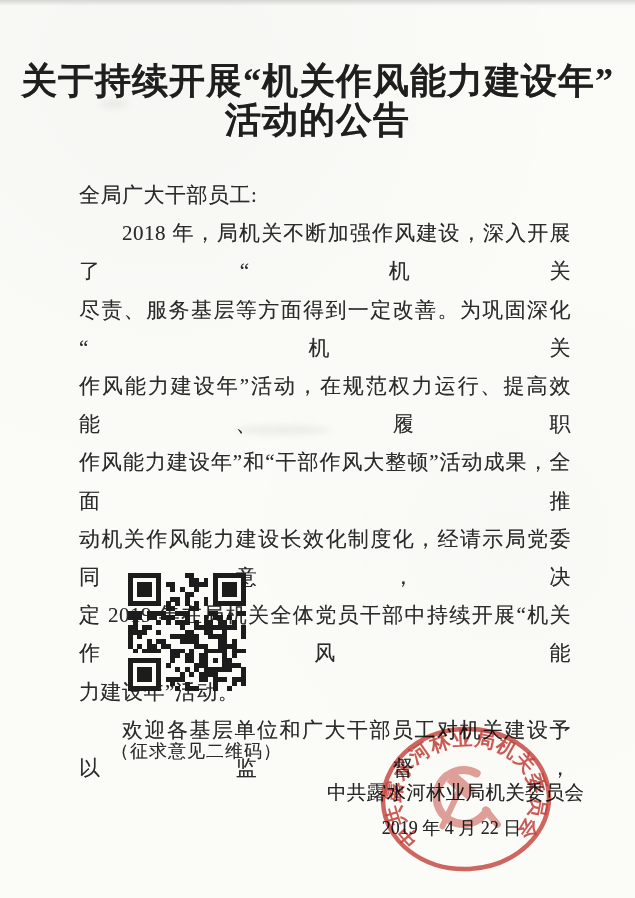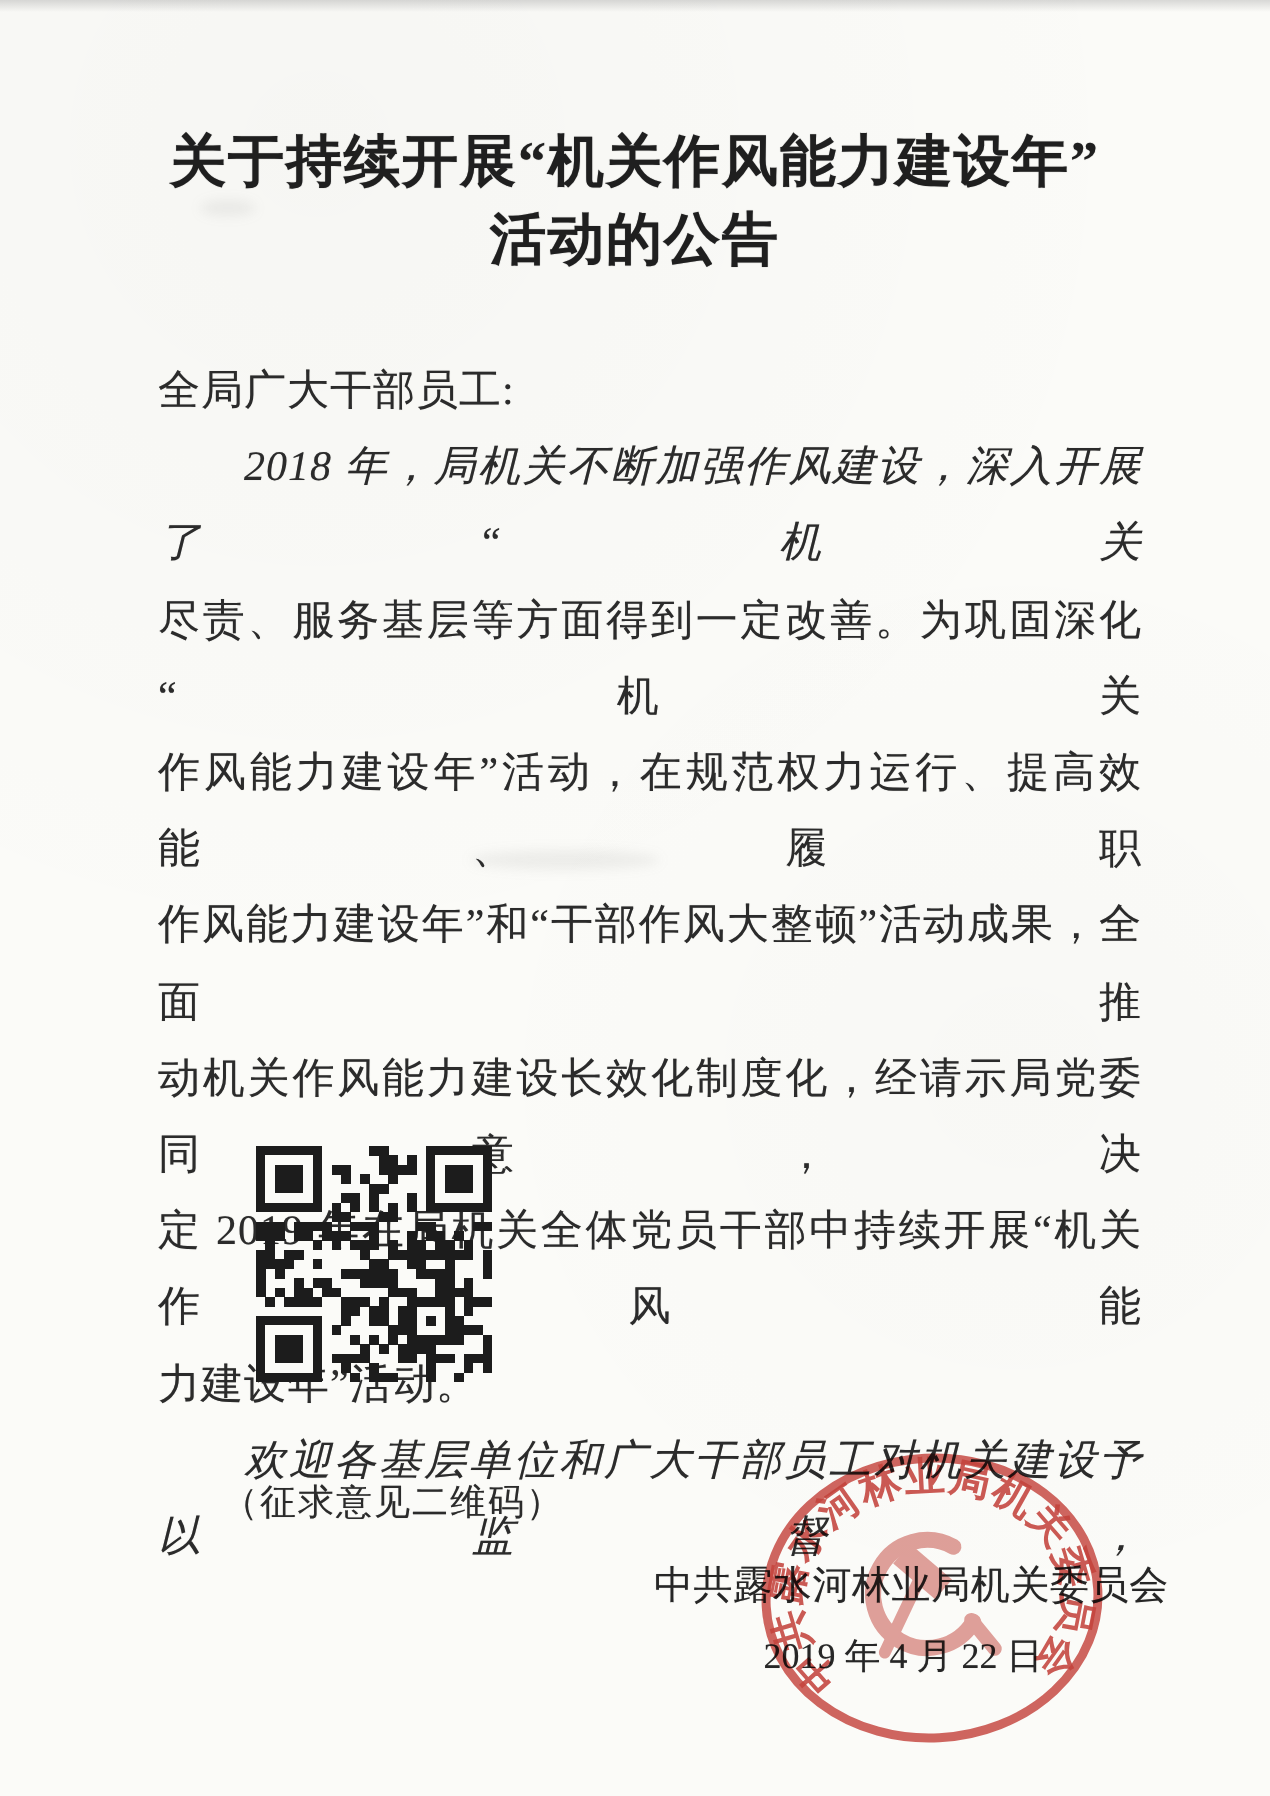--- a/index.html
+++ b/index.html
@@ -18,33 +18,33 @@
     background:linear-gradient(to bottom, rgba(150,150,150,0.35), rgba(150,150,150,0));
   }
   .smudge {
     position:absolute; border-radius:50%;
     background:rgba(120,120,120,0.10); filter:blur(3px);
   }
   .smudge.s1 { left:235px; top:425px; width:95px; height:10px; }
   .smudge.s2 { left:100px; top:100px; width:28px; height:8px; }
   .title {
     position:absolute; top:62px; left:0; width:100%; margin:0;
-    text-align:center; font-size:28px; font-weight:700; line-height:39px;
+    text-align:center; font-size:36px; font-weight:700; line-height:39px;
     letter-spacing:1px; color:#1f1f1f;
     text-shadow:0 0 0.5px rgba(0,0,0,0.45);
   }
   .title .title-line { display:block; }
   .body-block {
     position:absolute; top:176px; left:79px; width:492px;
     font-size:21px; line-height:38.2px; letter-spacing:0.5px;
     text-shadow:0 0 0.4px rgba(0,0,0,0.35);
   }
   .line { text-align:justify; text-align-last:justify; }
   .line.short { text-align:center; text-align-last:left; }
-  .line.indent { text-indent:43px;font-style:italic; }
+  .line.indent { text-indent:43px; }
   .qr { position:absolute; left:128px; top:573px; width:118px; height:118px; }
   .qr-caption {
     position:absolute; left:111px; top:707px;
     font-size:18px; letter-spacing:1px; color:#2b2b2b;
     text-shadow:0 0 0.4px rgba(0,0,0,0.35);
     margin-top:32px;
   }
   .signature {
     position:absolute; left:327px; top:779px; width:252px;
     font-size:19.5px; letter-spacing:0.3px; color:#262626;

